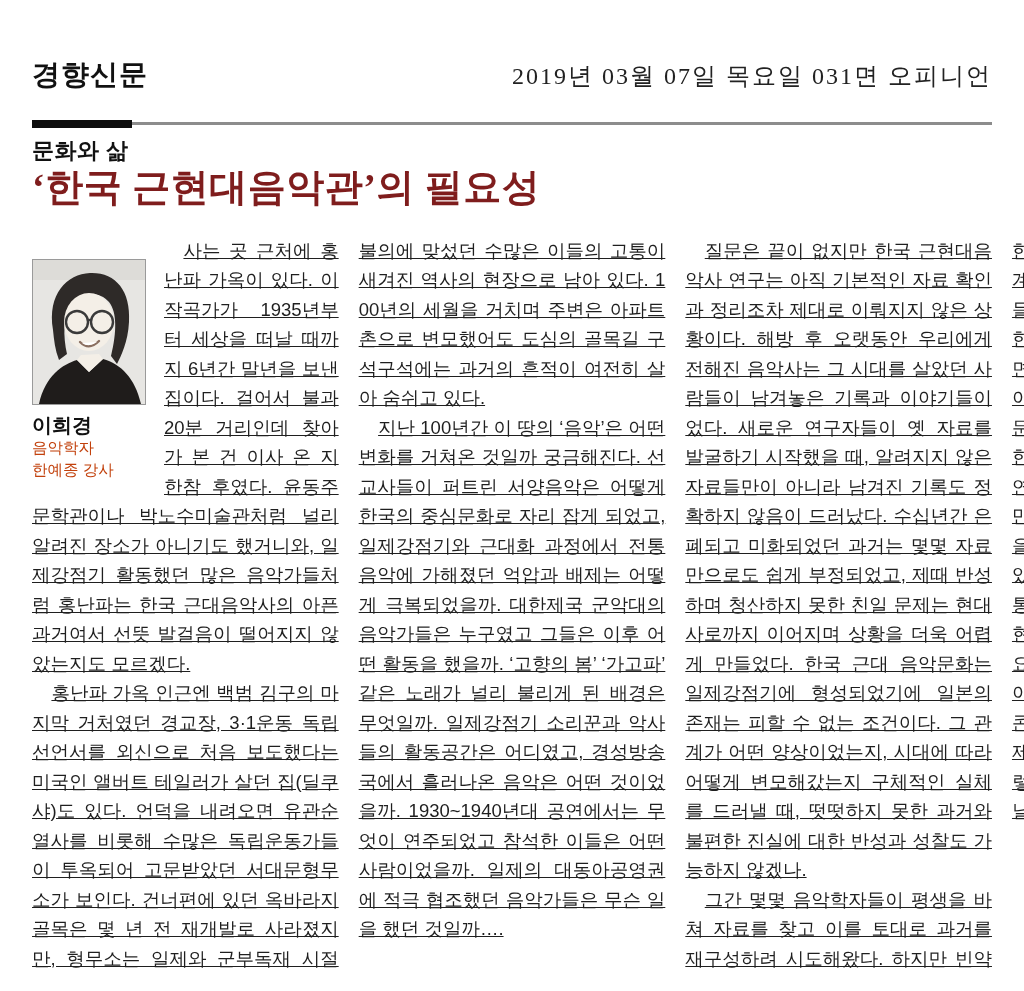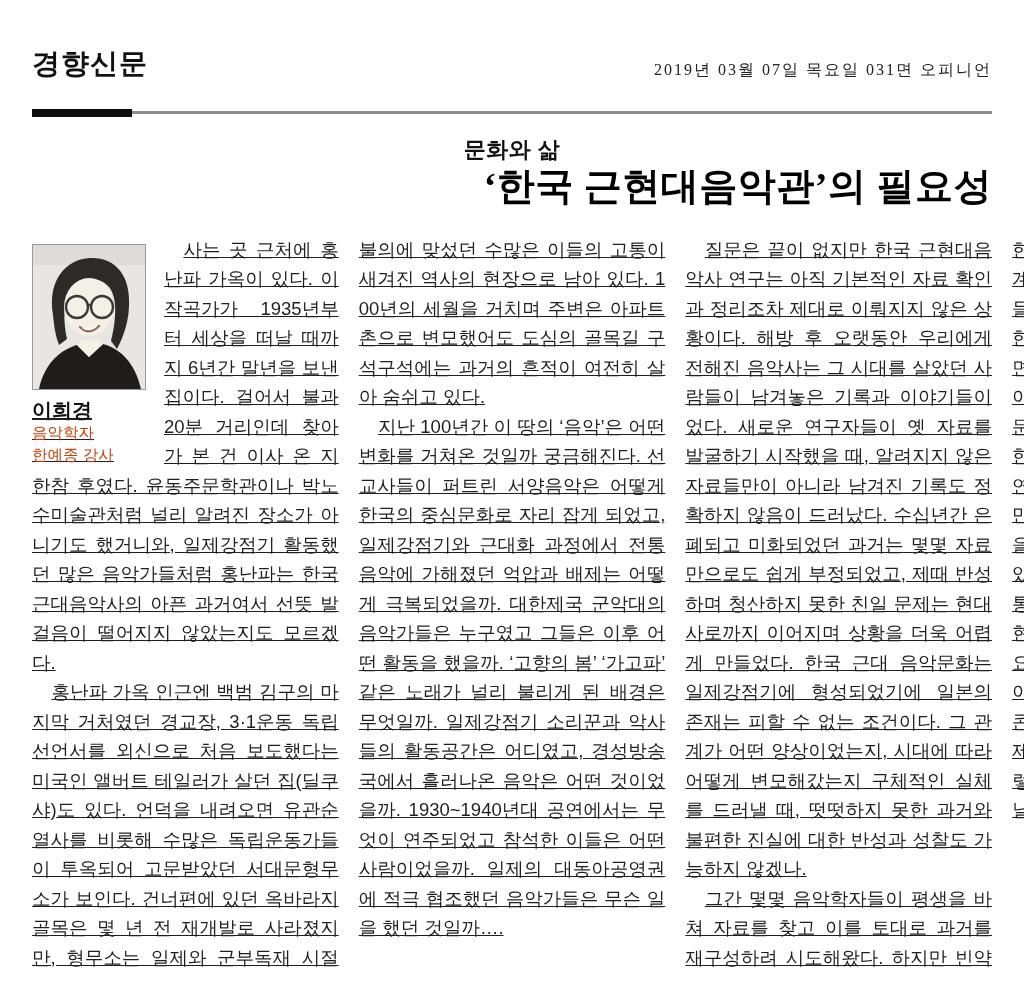--- a/index.html
+++ b/index.html
@@ -23,21 +23,21 @@
     align-items: flex-end;
   }
   .logo {
     font-size: 28px;
     font-weight: 800;
     letter-spacing: 1px;
     color: #111;
   }
   .dateline {
     font-family: "Liberation Serif", "DejaVu Serif", serif;
-    font-size: 16px;
+    font-size: 24px;
     color: #222;
     letter-spacing: 2px;
     padding-bottom: 2px;
     margin-top: 32px;
   }
 
   
   .rule-row {
     position: relative;
     margin-top: 26px;
@@ -50,36 +50,35 @@
     background: #8c8c8c;
   }
   .rule-thick {
     position: absolute;
     left: 0; top: 0;
     width: 100px;
     height: 8px;
     background: #0d0d0d;
   }
   .section-label {
-    margin-top: 18px;
+    margin-top: 8px;
     font-size: 22px;
     font-weight: 800;
     color: #111;
     letter-spacing: 0.5px;
-    text-align: center;
   }
 
   
   .headline {
     margin-top: 0px;
-    text-align: right;
+    text-align: left;
     font-family: "Liberation Serif", "DejaVu Serif", serif;
     font-size: 38px;
     font-weight: 700;
-    color: #000000;
+    color: #7f1d1d;
     letter-spacing: 0.5px;
     line-height: 1.15;
   }
 
   
   .article {
     margin-top: 26px;
     height: 762px;
     column-count: 3;
     column-gap: 20px;
@@ -93,23 +92,22 @@
   .article p {
     margin: 0;
     text-indent: 1.05em;
     text-decoration: underline;
   }
 
   
   .author-block {
     float: left;
     width: 118px;
-    margin: 9px 14px 4px 0;
+    margin: 23px 14px 4px 0;
     text-indent: 0;
-    text-decoration: underline;
   }
   .author-photo {
     width: 112px;
     height: 144px;
     border: 1px solid #9a9a9a;
     display: block;
     background: #e9e9e7;
   }
   .author-name {
     margin-top: 8px;

